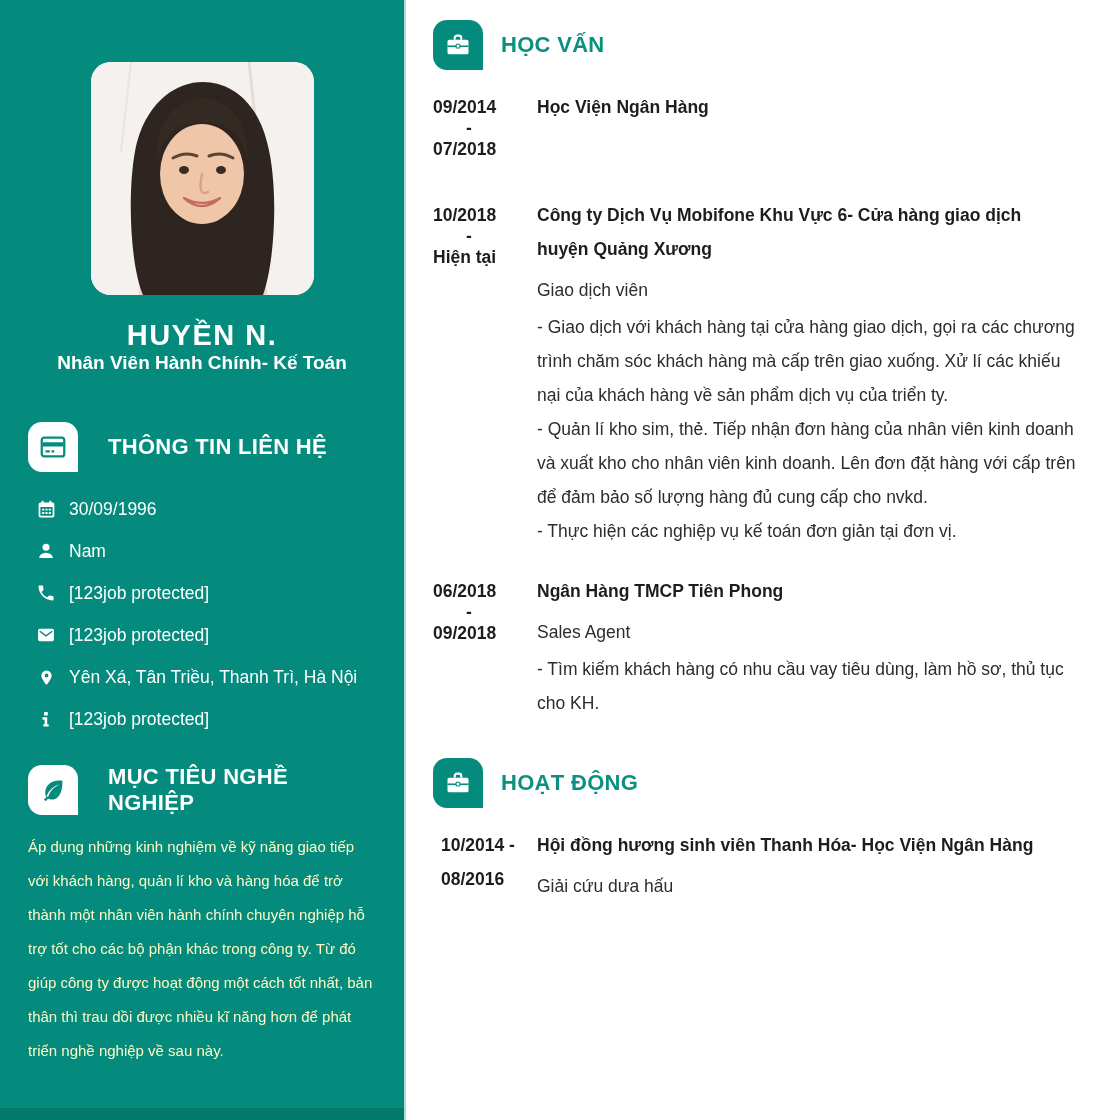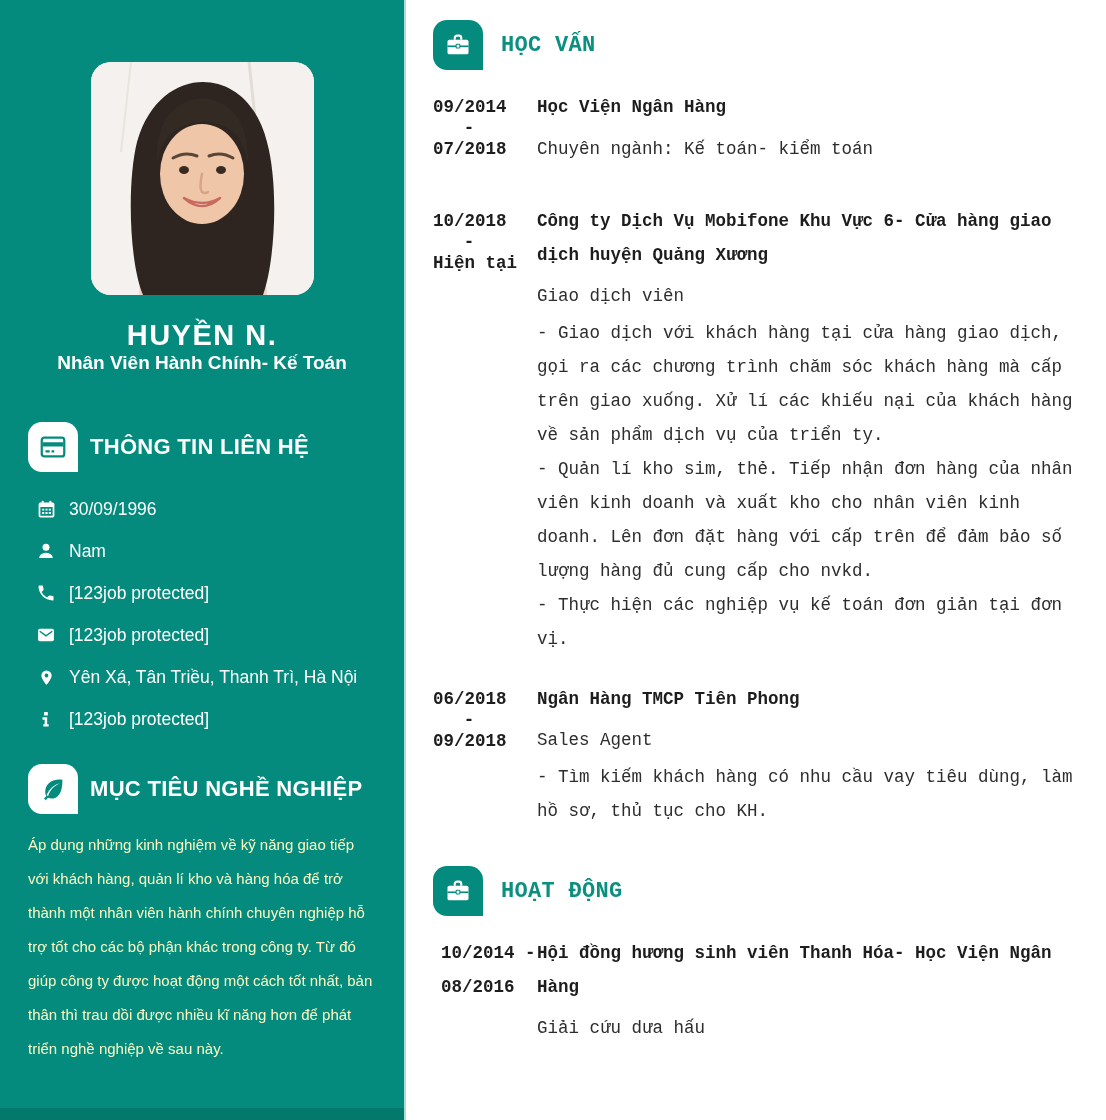--- a/index.html
+++ b/index.html
@@ -34,21 +34,21 @@
     font-size: 29px; font-weight: bold;
     letter-spacing: 1.5px;
     color: #fff;
   }
   .job-title {
     text-align: center;
     font-size: 19px; font-weight: bold;
     color: #fff;
   }
   .side-section { margin-top: 48px; padding: 0 26px 0 28px; }
-  .side-heading { display: flex; align-items: center; gap: 12px; }
+  .side-heading { display: flex; align-items: center; gap: 30px; }
   .icon-box {
     width: 50px; height: 50px; flex: none;
     display: flex; align-items: center; justify-content: center;
     border-radius: 14px 14px 0 14px;
   }
   .icon-box.white { background: #ffffff; }
   .icon-box.teal { background: #048b7d; }
   .side-heading-text {
     font-size: 22px; font-weight: bold; color: #fff; letter-spacing: 0.3px;
   }
@@ -70,21 +70,21 @@
     width: 100%; height: 12px;
     background: #03796c;
   }
 
   
   .content {
     flex: 1;
     padding: 20px 30px 0 27px;
     color: #2d2d2d;
   }
-  .main-section { margin-bottom: 38px; font-family: Liberation Mono, monospace; }
+  .main-section { margin-bottom: 38px; }
   .sec-heading { display: flex; align-items: center; gap: 18px; margin-bottom: 20px; }
   .sec-title {
     font-size: 22px; font-weight: bold;
     color: #0b8f7f; letter-spacing: 0.3px;
   }
   .entry { display: flex; margin-bottom: 26px; }
   .entry:last-child { margin-bottom: 0; }
   .dates {
     width: 104px; flex: none;
     font-size: 17.5px; font-weight: bold; color: #1d1d1d;
@@ -239,21 +239,20 @@
         <h2 class="sec-title">HỌC VẤN</h2>
       </div>
       <div class="entry">
         <div class="dates">
           <div class="d-line">09/2014</div>
           <div class="sep">-</div>
           <div class="d-line">07/2018</div>
         </div>
         <div class="entry-body">
           <div class="entry-title">Học Viện Ngân Hàng</div>
-          <div class="entry-sub">Chuyên ngành: Kế toán- kiểm toán</div>
         </div>
       </div>
     </section>
 
     <section class="main-section">
 
       <div class="entry">
         <div class="dates">
           <div class="d-line">10/2018</div>
           <div class="sep">-</div>

